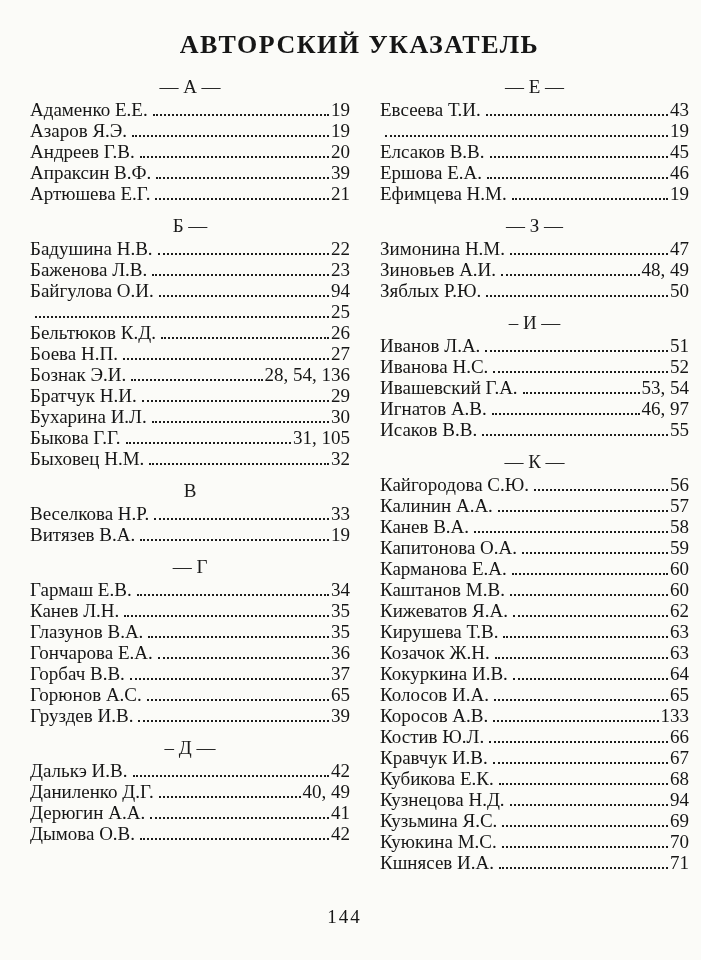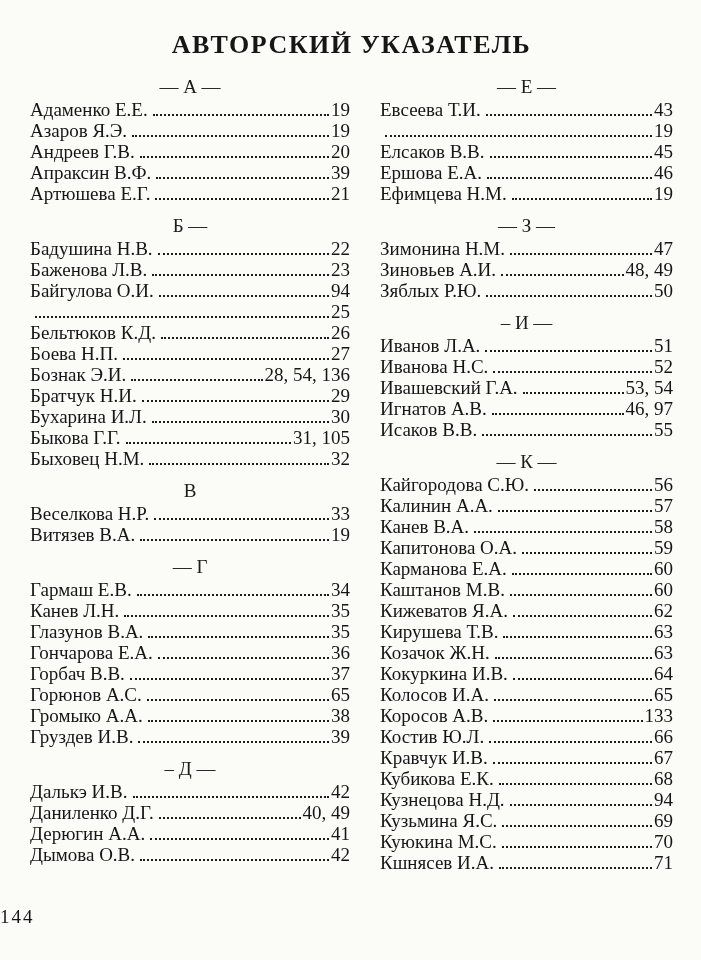--- a/index.html
+++ b/index.html
@@ -7,21 +7,21 @@
     width: 701px; height: 960px;
     background: #fbfbf8;
     color: #161616;
     font-family: "Liberation Serif", "DejaVu Serif", serif;
     overflow: hidden;
   }
   .page {
     width: 701px; height: 960px;
     position: relative;
     box-sizing: border-box;
-    padding: 26px 28px 0 30px;
+    padding: 26px 12px 0 30px;
   }
   .title {
     text-align: center;
     font-weight: bold;
     font-size: 26px;
     letter-spacing: 1.5px;
     margin: 4px 0 14px 0;
   }
   .columns {
     display: flex;
@@ -50,21 +50,21 @@
   .entry .leader {
     flex: 1;
     min-width: 10px;
     border-bottom: 2.2px dotted #1c1c1c;
     margin: 0 2px 4px 5px;
   }
   .page-number {
     position: absolute;
     bottom: 32px;
     left: 0; right: 12px;
-    text-align: left;
+    text-align: center;
     font-size: 19px;
     letter-spacing: 2px;
   }
 </style>
 </head>
 <body>
 
 <div class="page">
   <h1 class="title">АВТОРСКИЙ УКАЗАТЕЛЬ</h1>
   <div class="columns">
@@ -193,25 +193,20 @@
             <span class="name">Горбач В.В.</span>
             <span class="leader"></span>
             <span class="pages">37</span>
           </div>
           <div class="entry">
             <span class="name">Горюнов А.С.</span>
             <span class="leader"></span>
             <span class="pages">65</span>
           </div>
           <div class="entry">
-            <span class="name">Громыко А.А.</span>
-            <span class="leader"></span>
-            <span class="pages">38</span>
-          </div>
-          <div class="entry">
             <span class="name">Груздев И.В.</span>
             <span class="leader"></span>
             <span class="pages">39</span>
           </div>
         </div>
         <div class="section">
           <div class="heading">– Д —</div>
           <div class="entry">
             <span class="name">Далькэ И.В.</span>
             <span class="leader"></span>

